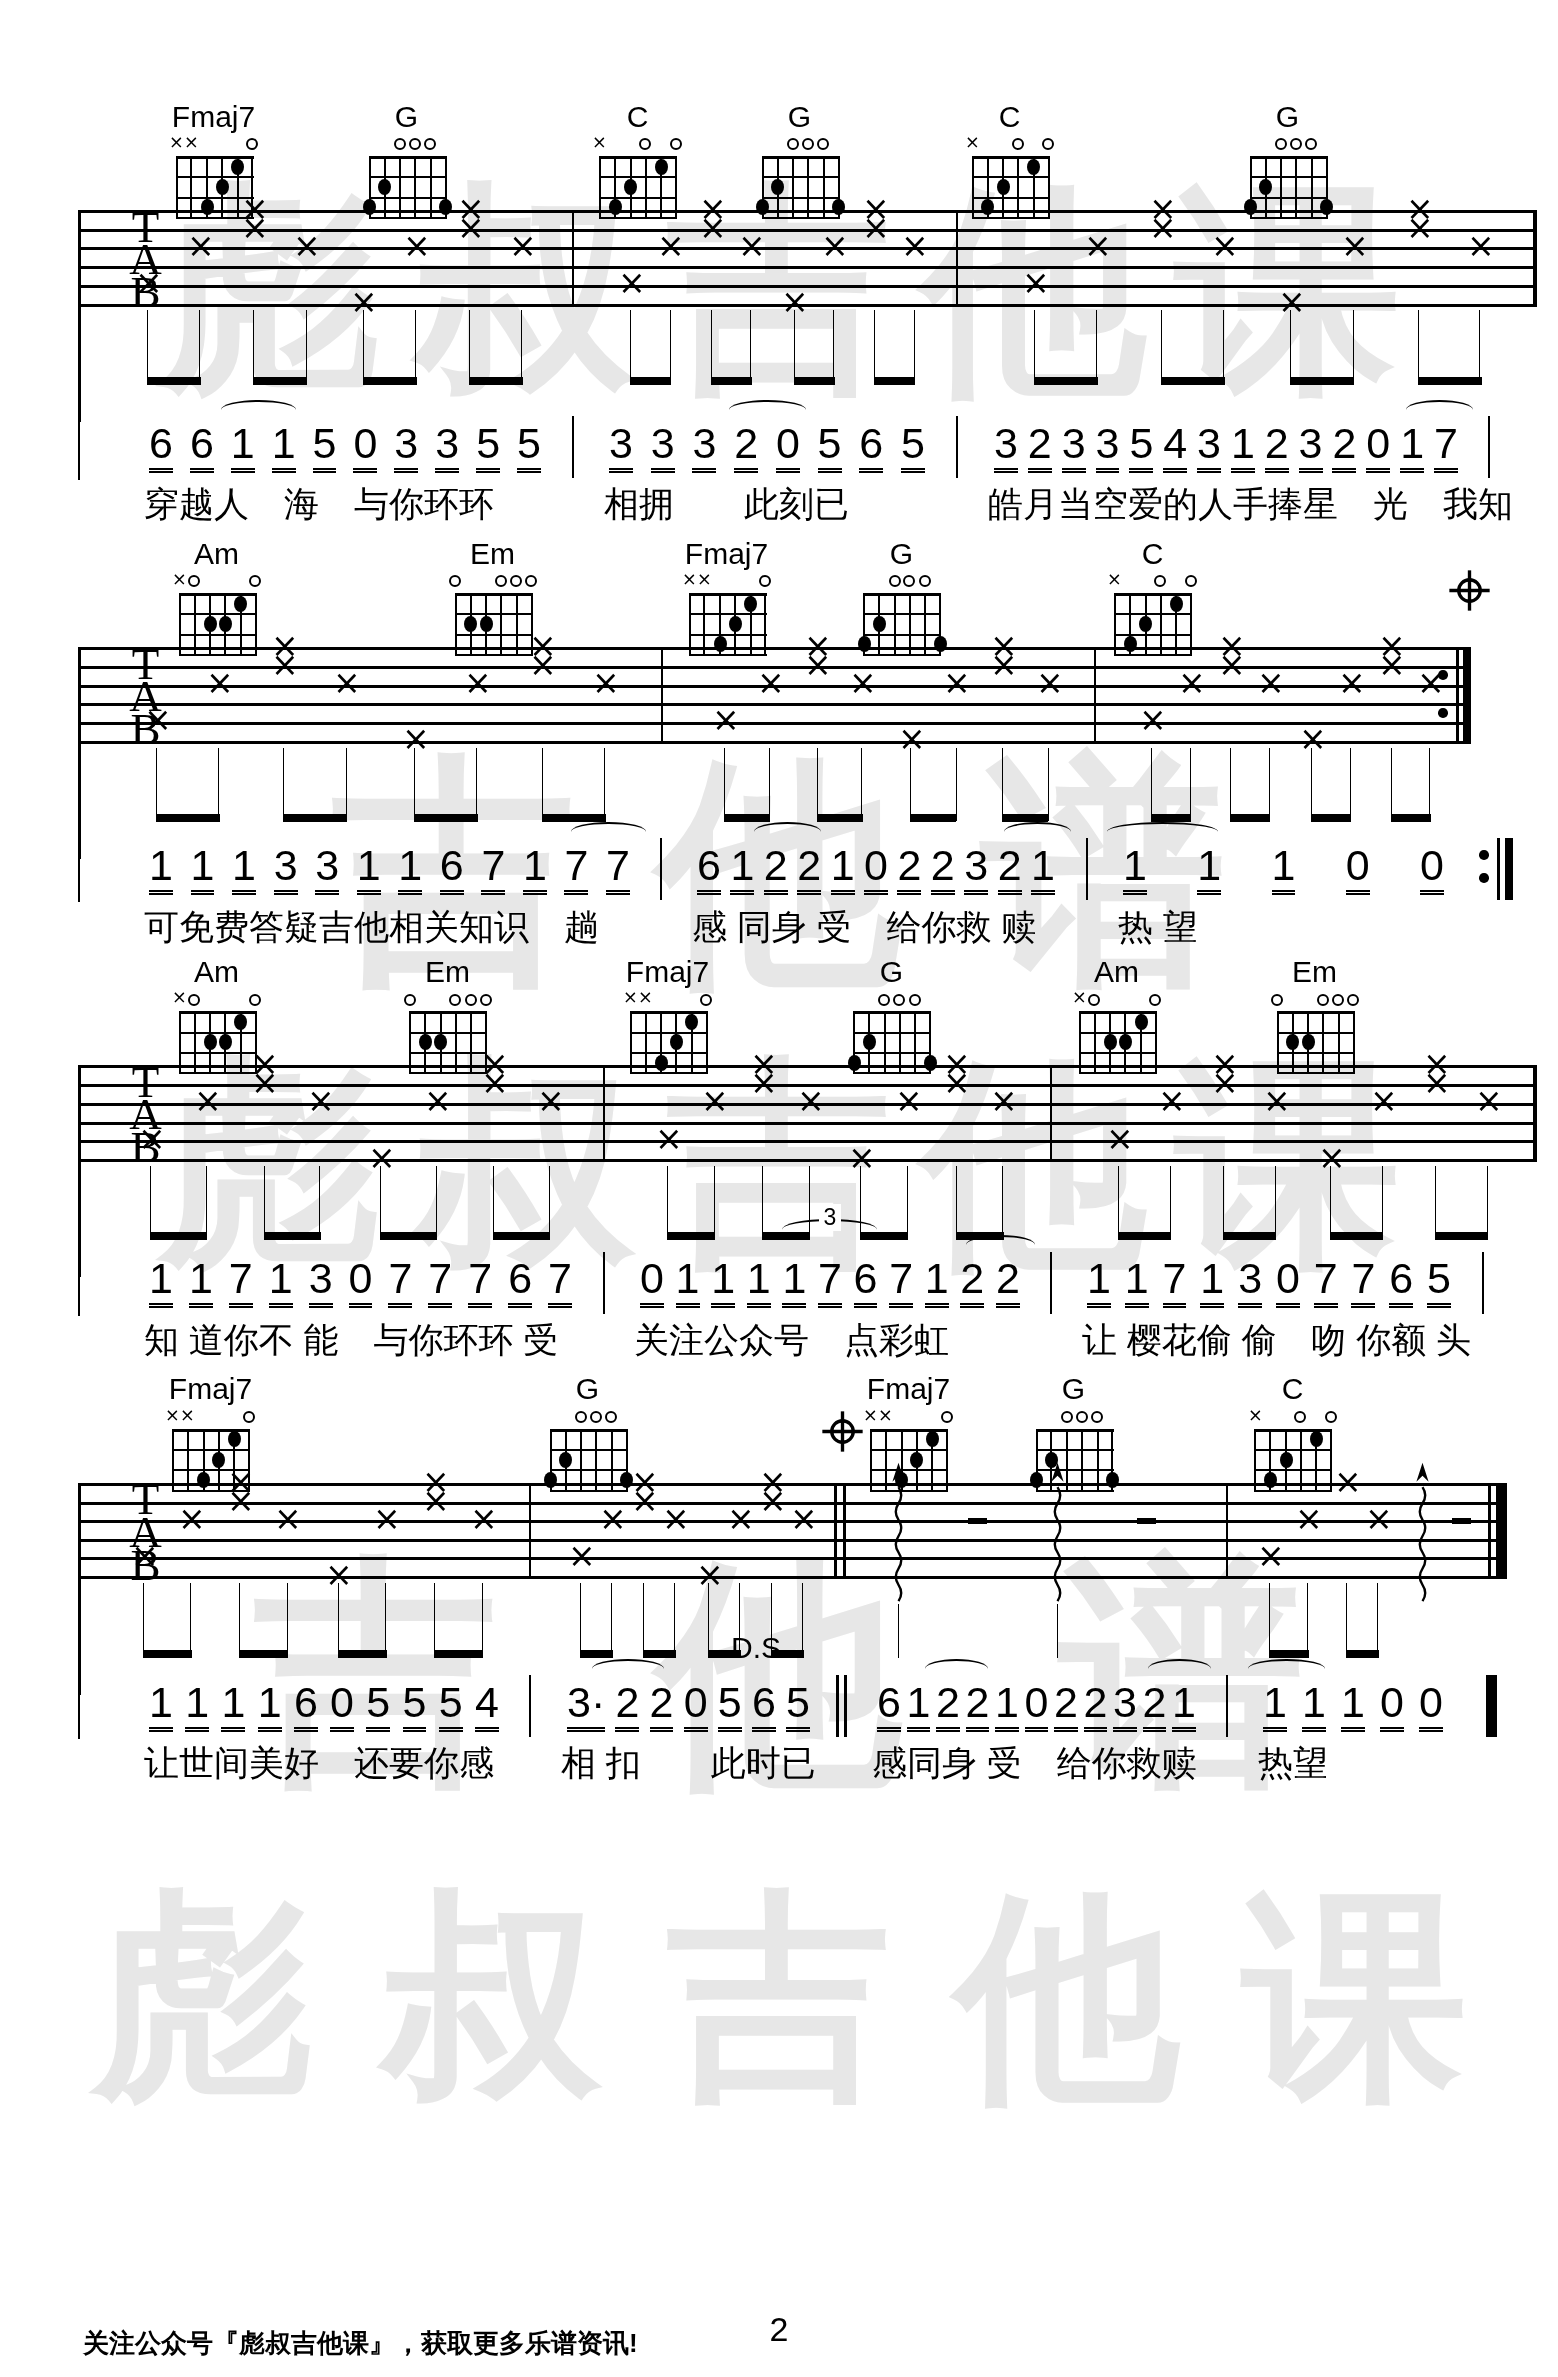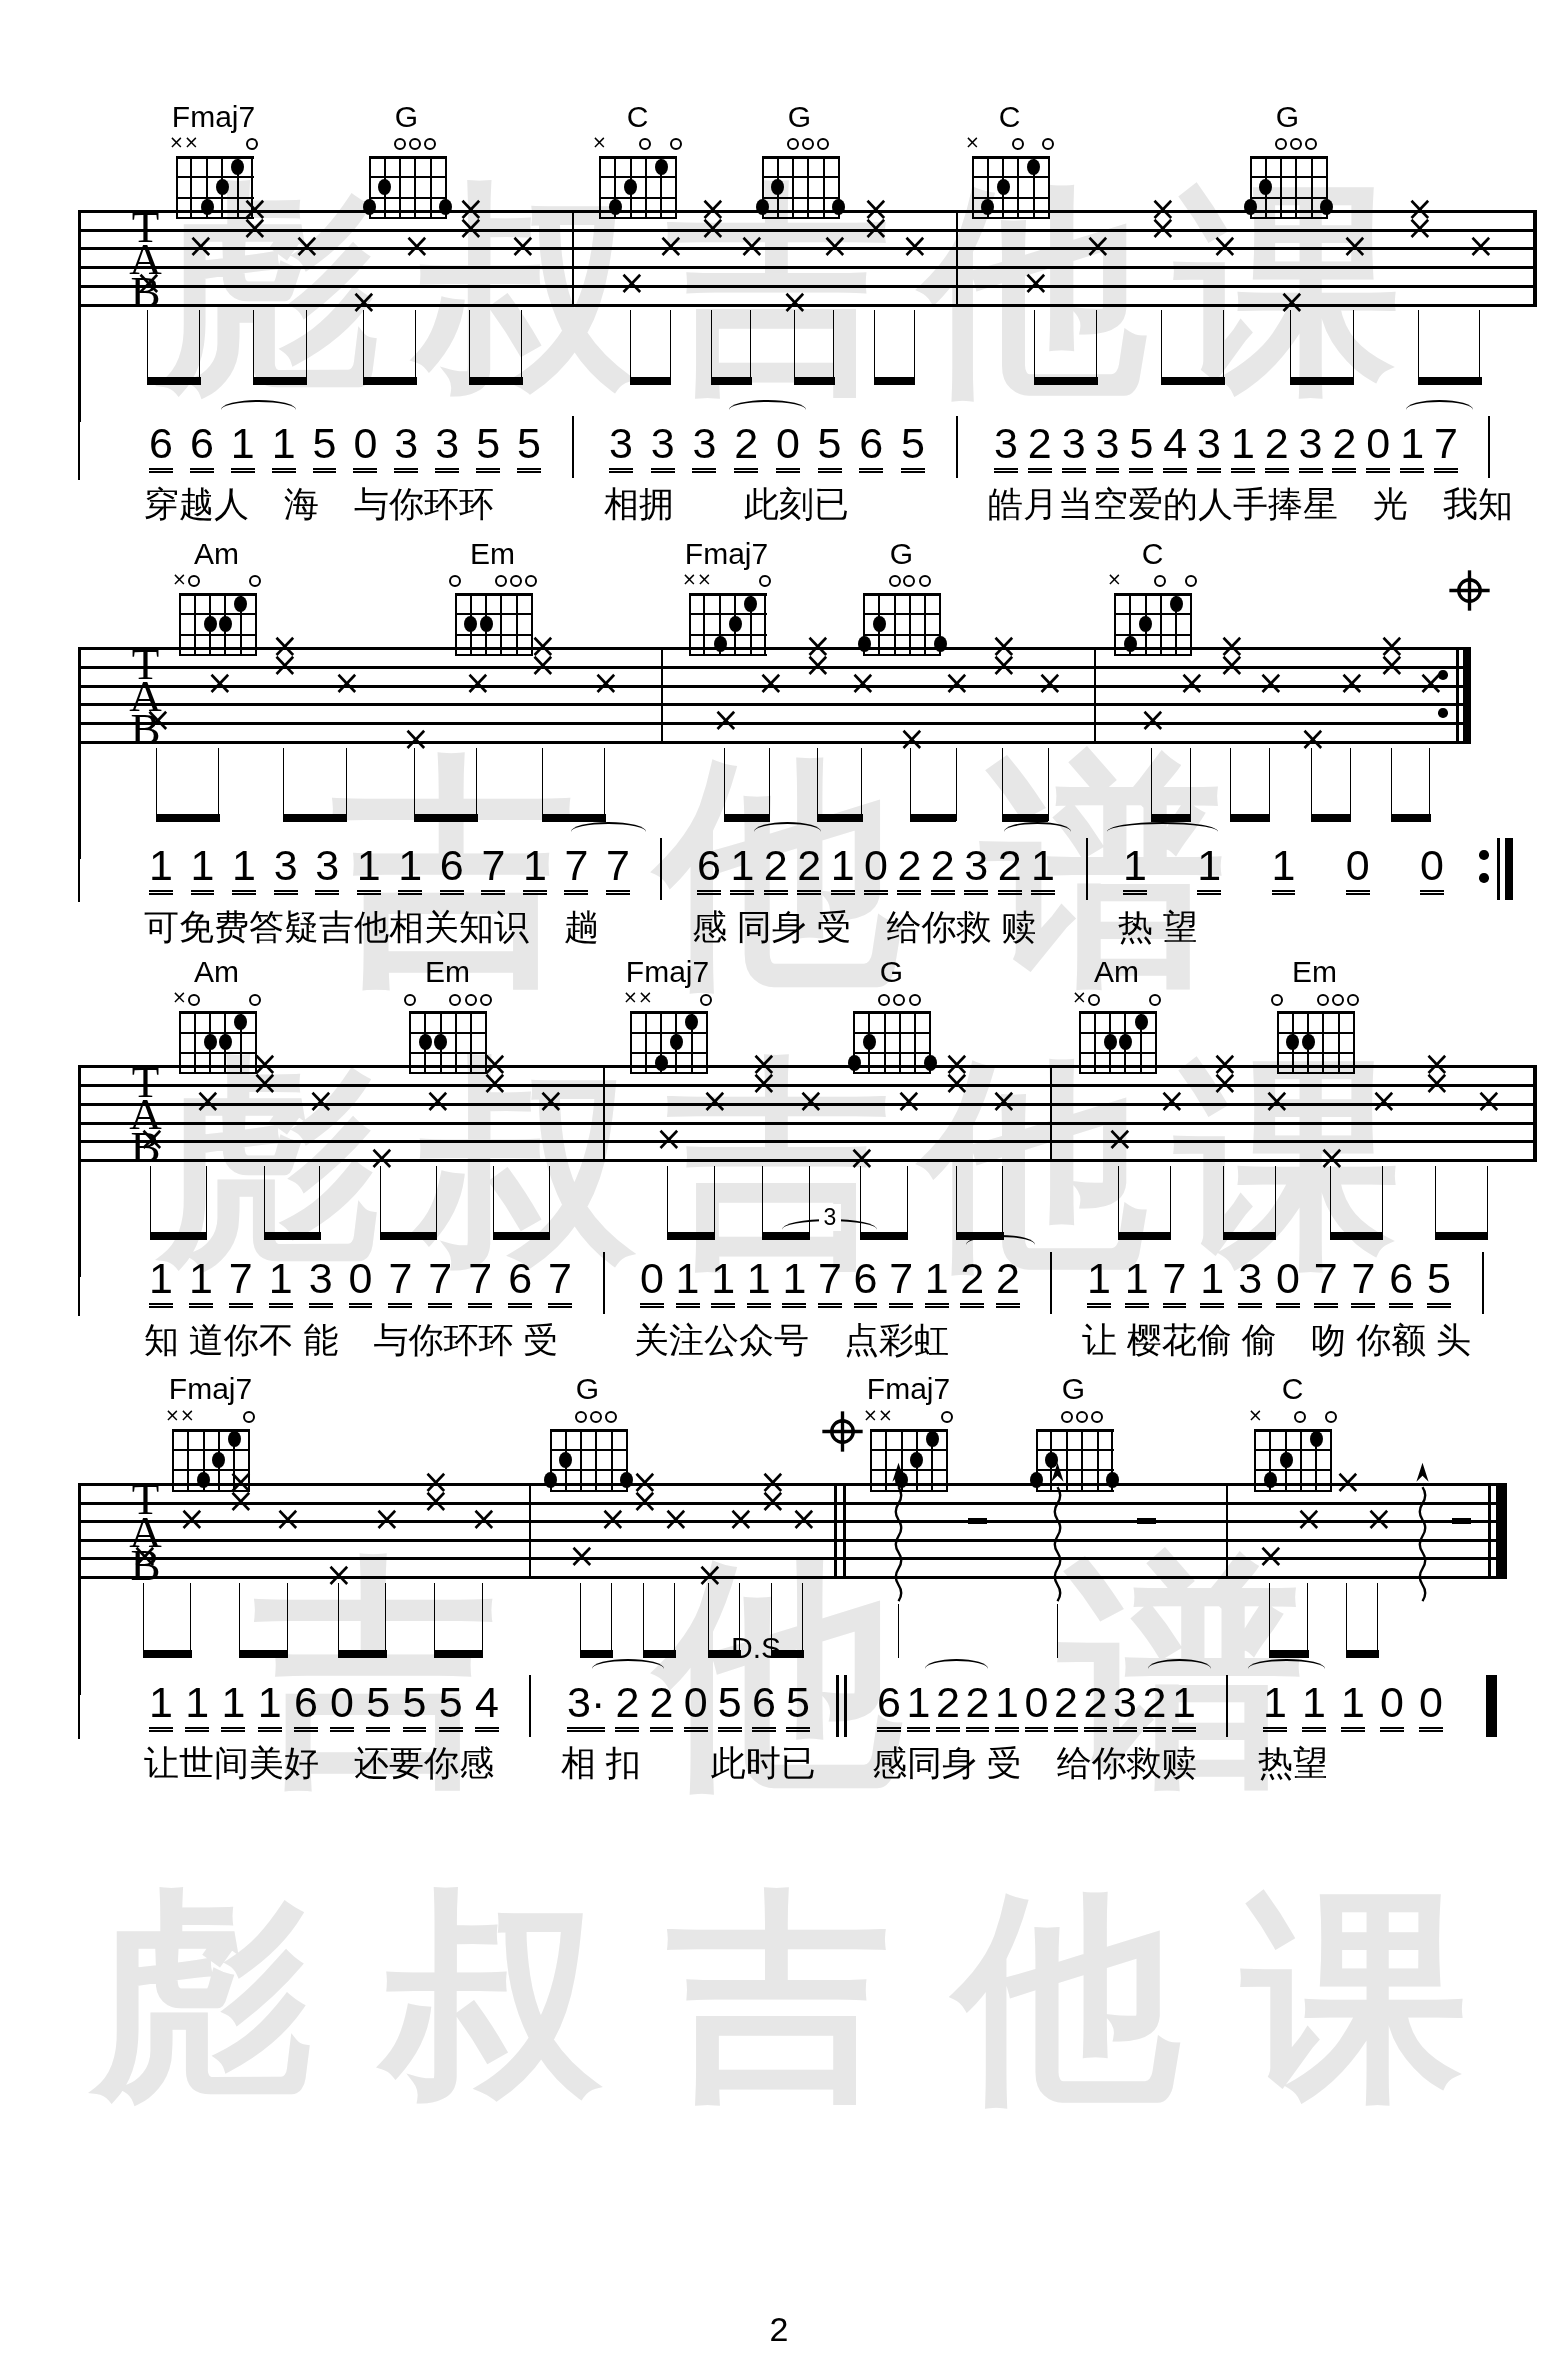--- a/index.html
+++ b/index.html
@@ -987,15 +987,16 @@
           <div style="position: static; font-size: 43px; line-height: 1; font-weight: 500; border-bottom: 5.4px double rgb(0, 0, 0); padding-bottom: 3.4px;">1</div>
           <div style="position: static; font-size: 43px; line-height: 1; font-weight: 500; border-bottom: 5.4px double rgb(0, 0, 0); padding-bottom: 3.4px;">1</div>
           <div style="position: static; font-size: 43px; line-height: 1; font-weight: 500; border-bottom: 5.4px double rgb(0, 0, 0); padding-bottom: 3.4px;">0</div>
           <div style="position: static; font-size: 43px; line-height: 1; font-weight: 500; border-bottom: 5.4px double rgb(0, 0, 0); padding-bottom: 3.4px;">0</div>
         </div>
         <div style="position: absolute; left: 1258px; top: 1743px; font-size: 35px; line-height: 1.15; white-space: nowrap;">热望</div>
         <div style="position: absolute; left: 1248px; top: 1659px; width: 77px; height: 17.6px; border-top: 2.7px solid rgb(0, 0, 0); border-radius: 50% 50% 0px 0px;"></div>
         <div style="position: absolute; left: 1486px; top: 1675px; width: 11px; height: 62px; background: rgb(0, 0, 0);"></div>
       </div>
     </div>
+  <div class="footer-left">关注公众号『彪叔吉他课』，获取更多乐谱资讯!</div>
   <div class="footer-page">2</div>
 </div>
 
 
 </body></html>

